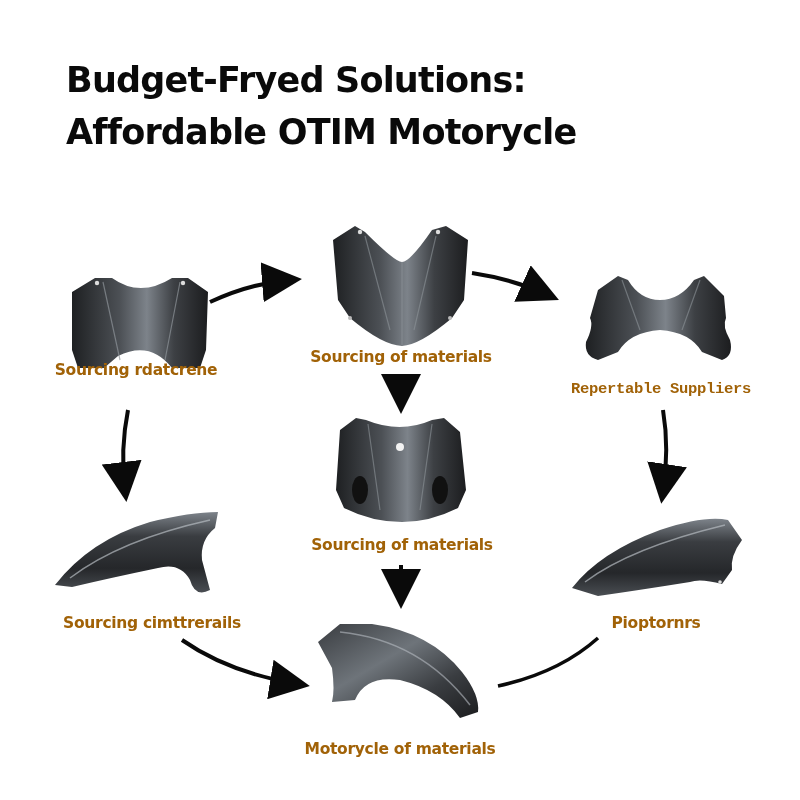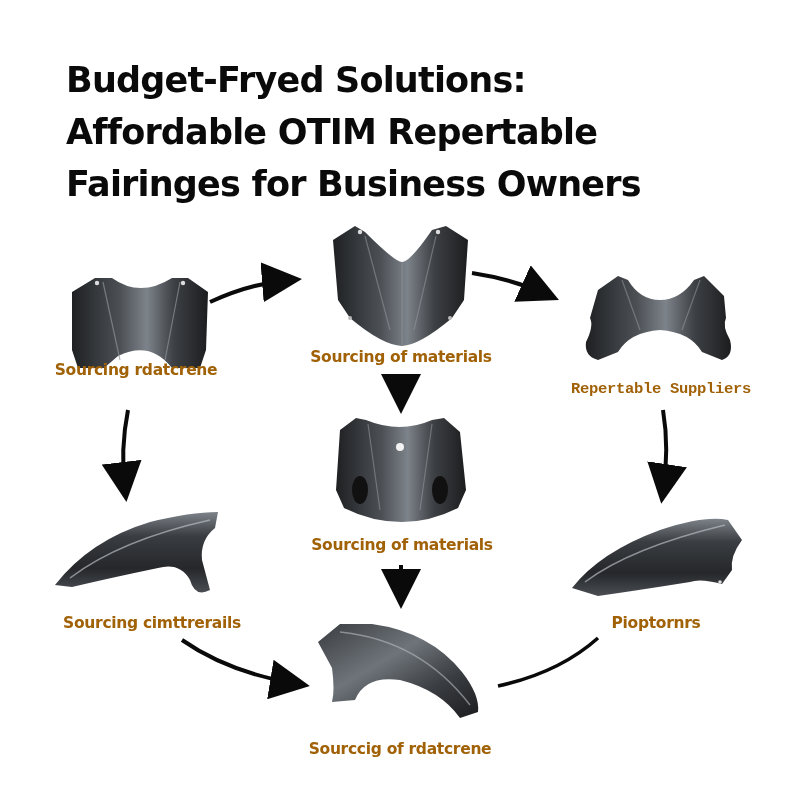--- a/index.html
+++ b/index.html
@@ -7,22 +7,21 @@
   .title { position: absolute; left: 50px; top: 38px; margin: 16px; font-family: "DejaVu Sans", sans-serif; font-weight: bold; font-size: 35px; line-height: 52px; letter-spacing: -0.8px; color: #0a0a0a; }
   .title span { display: block; white-space: nowrap; }
   .label { position: absolute; font-family: "DejaVu Sans", sans-serif; font-weight: bold; font-size: 15.5px; letter-spacing: -0.3px; color: #a16207; white-space: nowrap; transform: translateX(-50%); }
   svg.layer { position: absolute; left: 0; top: 0; }
 </style>
 </head>
 <body>
 
 <h1 class="title">
   <span>Budget-Fryed Solutions:</span>
-  <span>Affordable OTIM Repertable</span>
-  <span>Fairinges for Business Owners</span>
+  <span>Affordable OTIM Motorycle</span>
 </h1>
 
 <svg class="layer" width="800" height="800" viewBox="0 0 800 800">
   <defs>
     <marker id="ah" markerWidth="10" markerHeight="10" refX="7" refY="5" orient="auto" markerUnits="strokeWidth">
       <path d="M0,0 L10,5 L0,10 z" fill="#0a0a0a"></path>
     </marker>
   </defs>
   <path d="M210,302 C240,288 265,282 290,280" fill="none" stroke="#0a0a0a" stroke-width="4" marker-end="url(#ah)"></path>
   <path d="M472,273 C505,278 528,286 548,295" fill="none" stroke="#0a0a0a" stroke-width="4" marker-end="url(#ah)"></path>
@@ -102,13 +101,13 @@
     <path d="M340,632 Q420,640 470,705" stroke="#b5bbc1" stroke-width="1.5" fill="none" opacity="0.6"></path>
   </g>
 </svg>
 
 <div class="label" style="left:136px; top:361px;">Sourcing rdatcrene</div>
 <div class="label" style="left:401px; top:348px;">Sourcing of materials</div>
 <div class="label" style="left:661px; top:380px;font-family:Liberation Mono, monospace;">Repertable Suppliers</div>
 <div class="label" style="left:402px; top:536px;">Sourcing of materials</div>
 <div class="label" style="left:152px; top:614px;">Sourcing cimttrerails</div>
 <div class="label" style="left:656px; top:614px;">Pioptornrs</div>
-<div class="label" style="left:400px; top:740px;">Sourccig of rdatcrene</div>
+<div class="label" style="left:400px; top:740px;">Motorycle of materials</div>
 
 </body></html>

